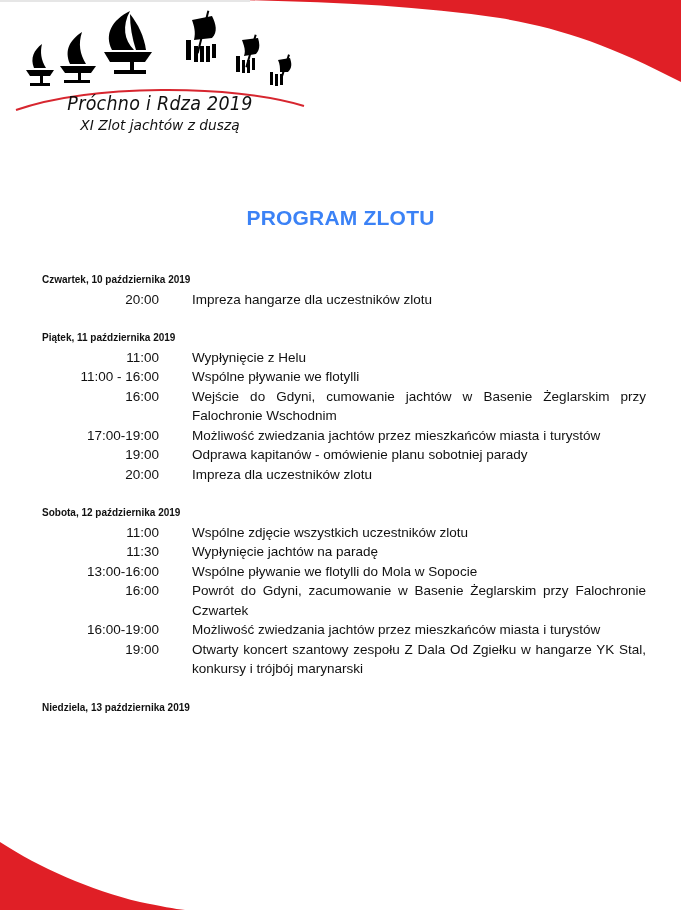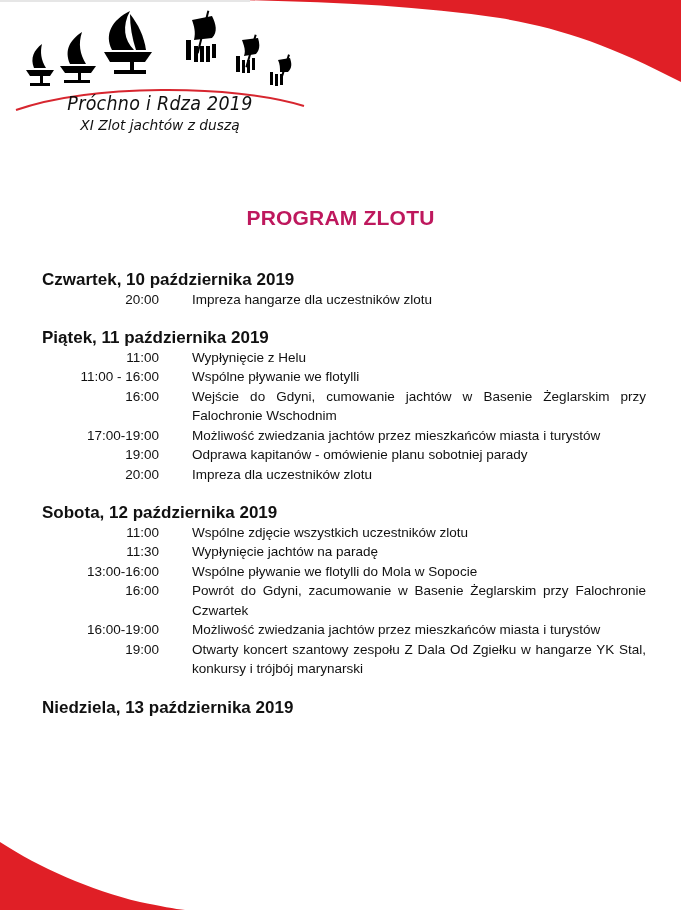--- a/index.html
+++ b/index.html
@@ -18,26 +18,26 @@
       color: #111; white-space: nowrap; font-style: italic; transform: scaleX(0.92);
     }
     .logo-subtitle {
       position: absolute; left: 0; width: 296px; top: 111px; text-align: center;
       font-family: "DejaVu Sans", sans-serif; font-size: 14.5px; font-style: italic;
       color: #111; white-space: nowrap; transform: scaleX(0.95);
     }
     .page-title {
       position: absolute; left: 0; width: 681px; top: 206px; text-align: center;
       font-family: "Liberation Sans", sans-serif; font-weight: bold; font-size: 21px;
-      color: #be185d; letter-spacing: 0.2px;
+      color: #3b82f6; letter-spacing: 0.2px;
     }
     .program { position: absolute; left: 42px; top: 270px; width: 604px; }
     .day { margin-bottom: 19px; }
     .day-heading {
-      font-weight: bold; font-size: 17px; line-height: 19.5px; height: 19.5px;
+      font-weight: bold; font-size: 10px; line-height: 19.5px; height: 19.5px;
       white-space: nowrap;
     }
     .event { display: flex; font-size: 13.5px; line-height: 19.5px; }
     .event-time { width: 117px; text-align: right; flex: 0 0 117px; white-space: nowrap; }
     .event-desc { margin-left: 33px; flex: 1 1 auto; text-align: justify; }
   </style>
 </head>
 <body>
 
 <svg class="swoosh" viewBox="0 0 681 910">

